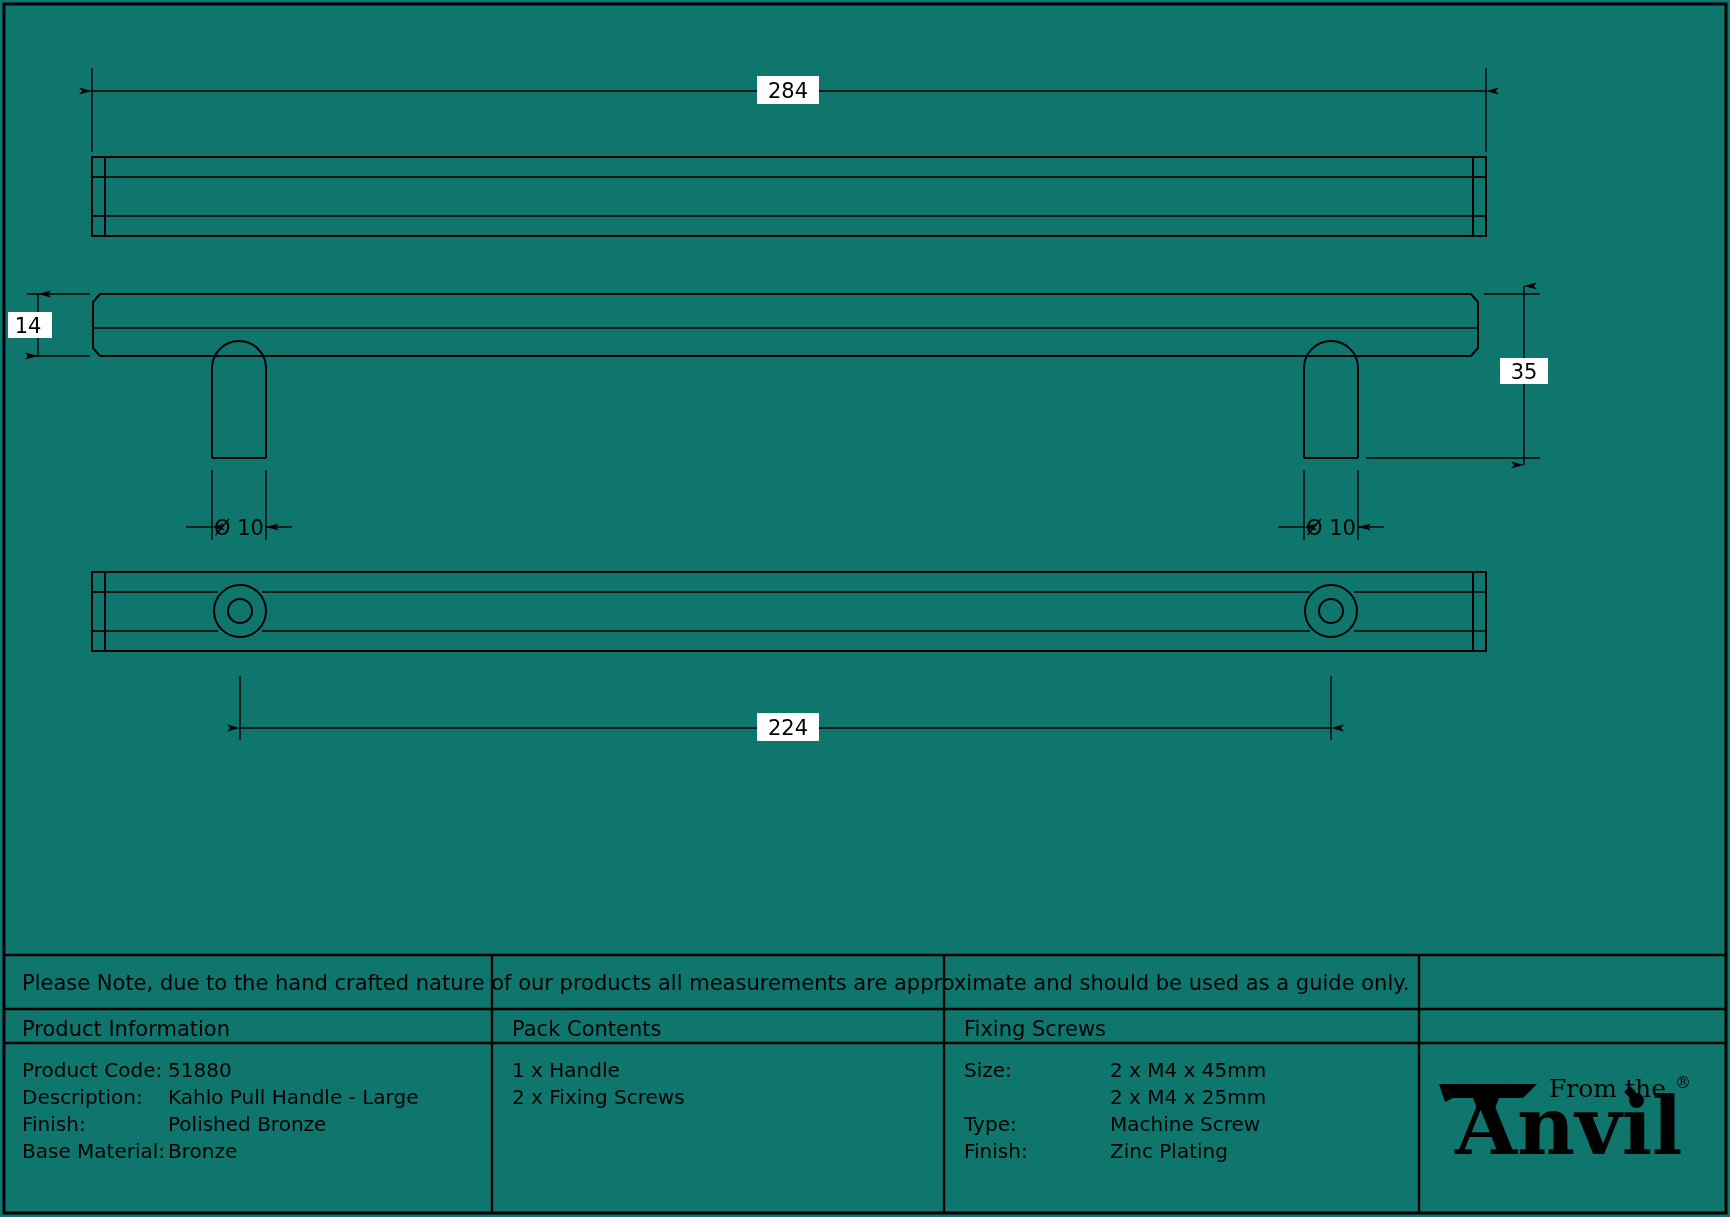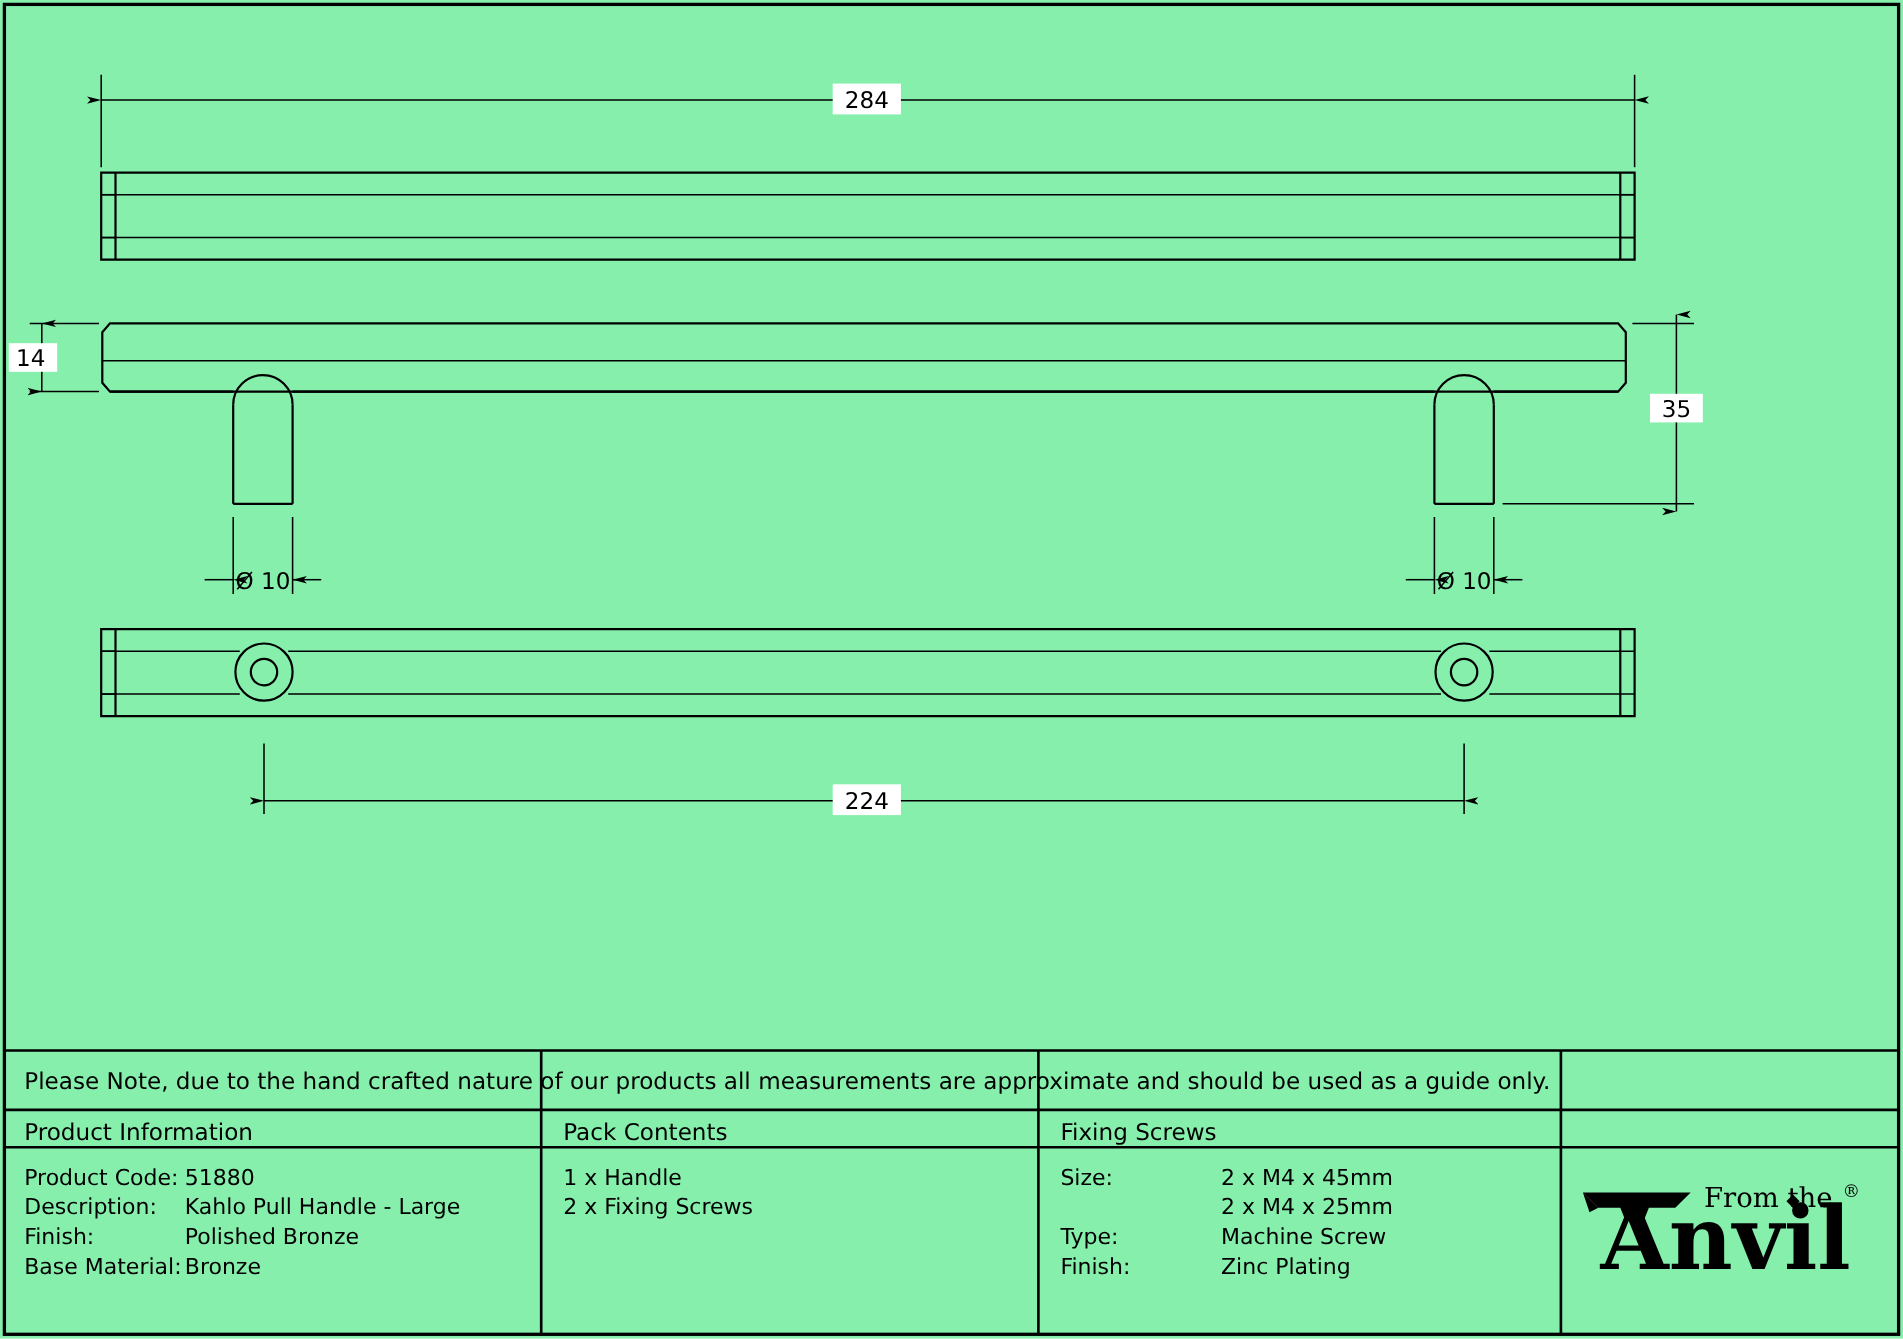--- a/index.html
+++ b/index.html
@@ -8,21 +8,21 @@
     background: #ffffff;
   }
   body {
     font-family: "DejaVu Sans", "Liberation Sans", sans-serif;
     color: #000000;
   }
   #sheet {
     position: relative;
     width: 1730px;
     height: 1217px;
-    background: #86efac;
+    background: #0f766e;
     overflow: hidden;
   }
   #drawing-svg {
     position: absolute;
     left: 0;
     top: 0;
     width: 1730px;
     height: 1217px;
   }
   .dim-text {

